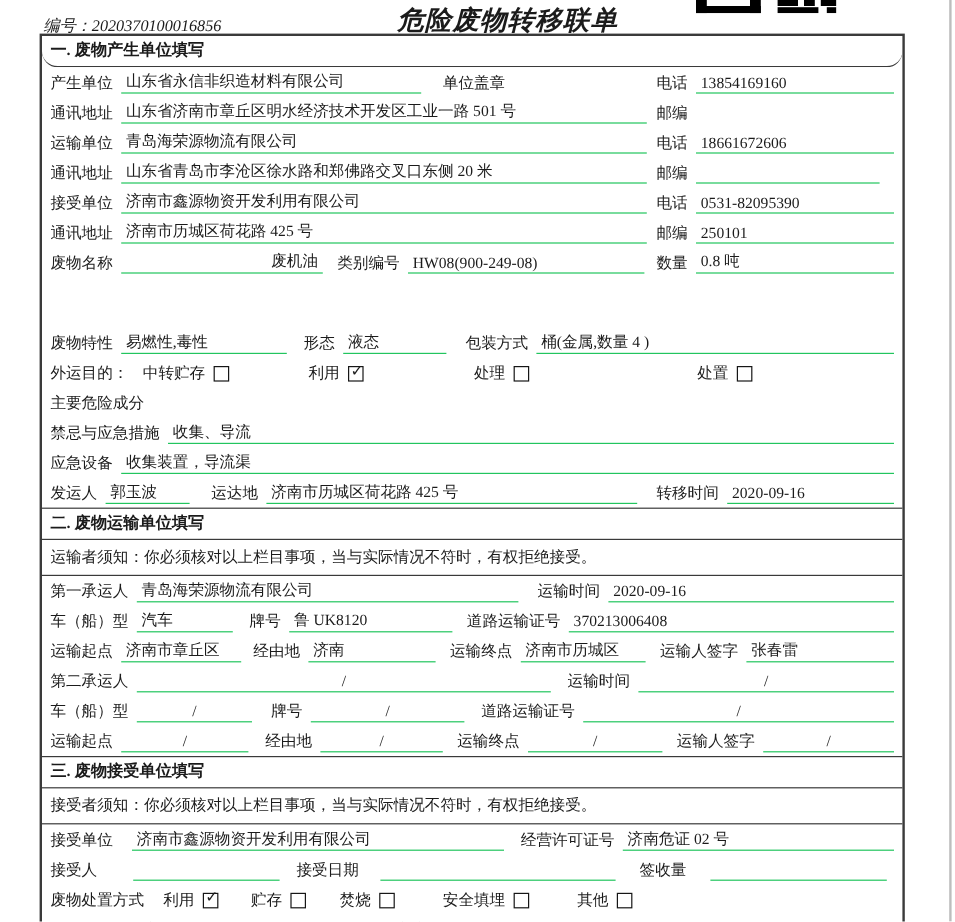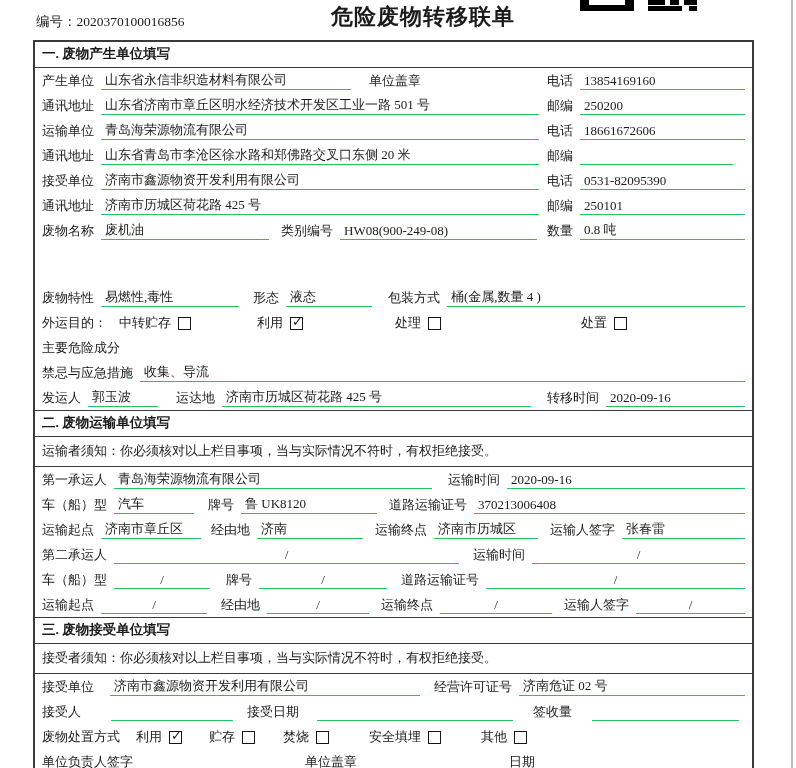--- a/index.html
+++ b/index.html
@@ -3,28 +3,28 @@
 <meta charset="utf-8">
 <style>
   html,body{margin:0;padding:0;}
   body{
     width:796px;height:768px;background:#ffffff;position:relative;overflow:hidden;
     font-family:"Liberation Serif","DejaVu Serif",serif;
     color:#1b1b1b;font-size:13px;
   }
   .page-edge{position:absolute;right:3px;top:0;bottom:0;width:2px;background:#bdbdbd;}
   
-  .hdr{position:relative;height:40px;}
+  .hdr{position:relative;height:28px;font-style:italic;}
   .serial{position:absolute;left:36px;top:13px;font-size:13.5px;white-space:nowrap;}
   .doc-title{position:absolute;left:331px;top:2px;font-size:22px;font-weight:bold;letter-spacing:1px;white-space:nowrap;}
   .qr{position:absolute;left:580px;top:0;}
   
   .form{margin-left:33px;width:721px;border:2px solid #3a3a3a;box-sizing:border-box;background:#fff;}
   .sec-h{border-top:1px solid #3a3a3a;border-bottom:1px solid #3a3a3a;font-weight:bold;font-size:13.5px;padding:4px 7px 5px;line-height:16px;}
-  .form > .sec-h:first-child{border-top:none;}
+  .form > .sec-h:first-child{border-top:none;border-radius:13px;}
   .notice{padding:6px 7px 7px;border-bottom:1px solid #3a3a3a;line-height:16px;}
   .row{display:flex;align-items:flex-end;min-height:25px;box-sizing:border-box;padding:2px 7px 3px;}
   .left{flex:0 0 505px;display:flex;align-items:flex-end;min-width:0;}
   .right{flex:1;display:flex;align-items:flex-end;min-width:0;}
   .lbl{white-space:nowrap;flex:none;}
   .val{border-bottom:1px solid #22c55e;padding:0 4px;white-space:nowrap;margin-left:7px;min-height:16px;box-sizing:border-box;overflow:visible;}
   .val.fill{flex:1;}
   .val.ctr{text-align:center;}
   
   .opt{display:inline-flex;align-items:center;white-space:nowrap;flex:none;}
@@ -67,21 +67,20 @@
     </div>
   </div>
 
   <div class="row">
     <div class="left">
       <span class="lbl">通讯地址</span>
       <span class="val fill" style="margin-right:8px;">山东省济南市章丘区明水经济技术开发区工业一路 501 号</span>
     </div>
     <div class="right">
       <span class="lbl">邮编</span>
-      <span class="val fill">250200</span>
     </div>
   </div>
 
   <div class="row">
     <div class="left">
       <span class="lbl">运输单位</span>
       <span class="val fill" style="margin-right:8px;">青岛海荣源物流有限公司</span>
     </div>
     <div class="right">
       <span class="lbl">电话</span>
@@ -118,21 +117,21 @@
     </div>
     <div class="right">
       <span class="lbl">邮编</span>
       <span class="val fill">250101</span>
     </div>
   </div>
 
   <div class="row">
     <div class="left">
       <span class="lbl">废物名称</span>
-      <span class="val" style="width:168px;">废机油</span>
+      <span class="val" style="width:168px;text-align:right;">废机油</span>
       <span class="lbl" style="margin-left:12px;">类别编号</span>
       <span class="val fill" style="margin-right:10px;font-family:Liberation Serif, serif;">HW08(900-249-08)</span>
     </div>
     <div class="right">
       <span class="lbl">数量</span>
       <span class="val fill">0.8 吨</span>
     </div>
   </div>
 
   <div class="row">
@@ -166,20 +165,24 @@
 
   <div class="row">
     <span class="lbl">主要危险成分</span>
   </div>
 
   <div class="row">
     <span class="lbl">禁忌与应急措施</span>
     <span class="val fill">收集、导流</span>
   </div>
 
+  <div class="row">
+    <span class="lbl">应急设备</span>
+    <span class="val fill">收集装置，导流渠</span>
+  </div>
 
   <div class="row">
     <div class="left">
       <span class="lbl">发运人</span>
       <span class="val" style="width:70px;">郭玉波</span>
       <span class="lbl" style="margin-left:18px;">运达地</span>
       <span class="val fill" style="margin-right:16px;">济南市历城区荷花路 425 号</span>
     </div>
     <div class="right">
       <span class="lbl">转移时间</span>

